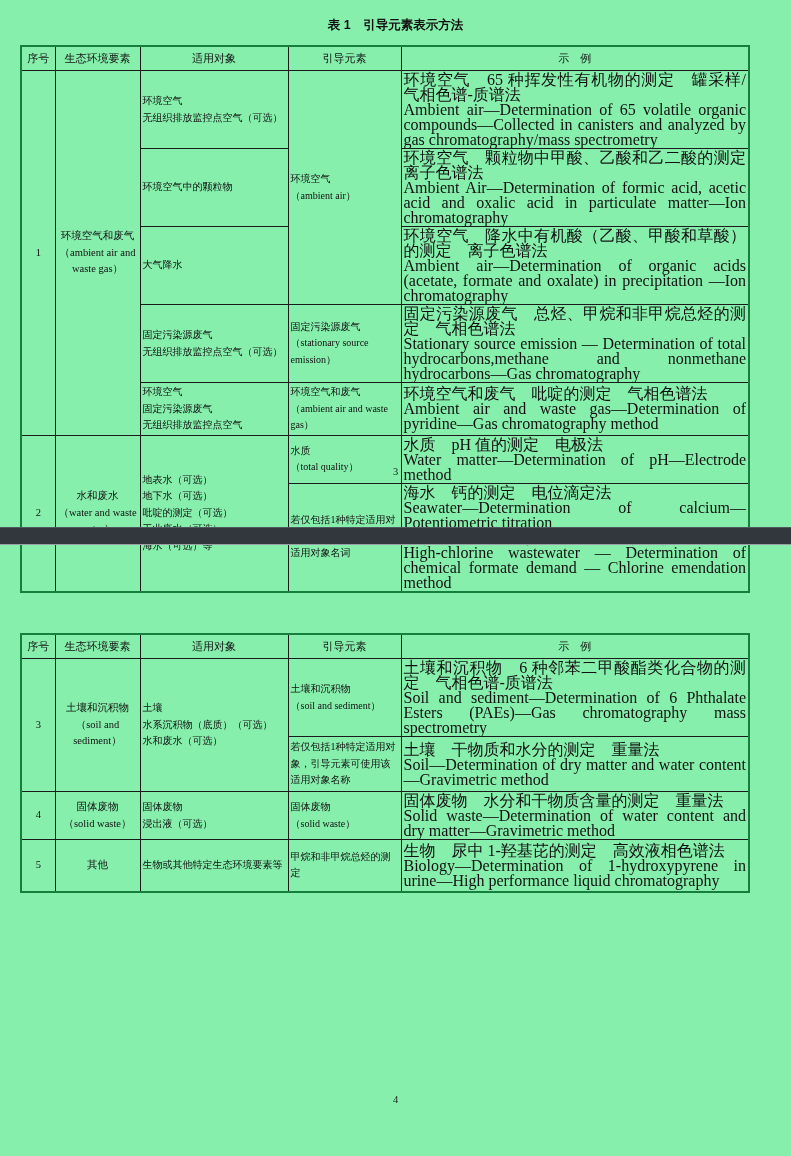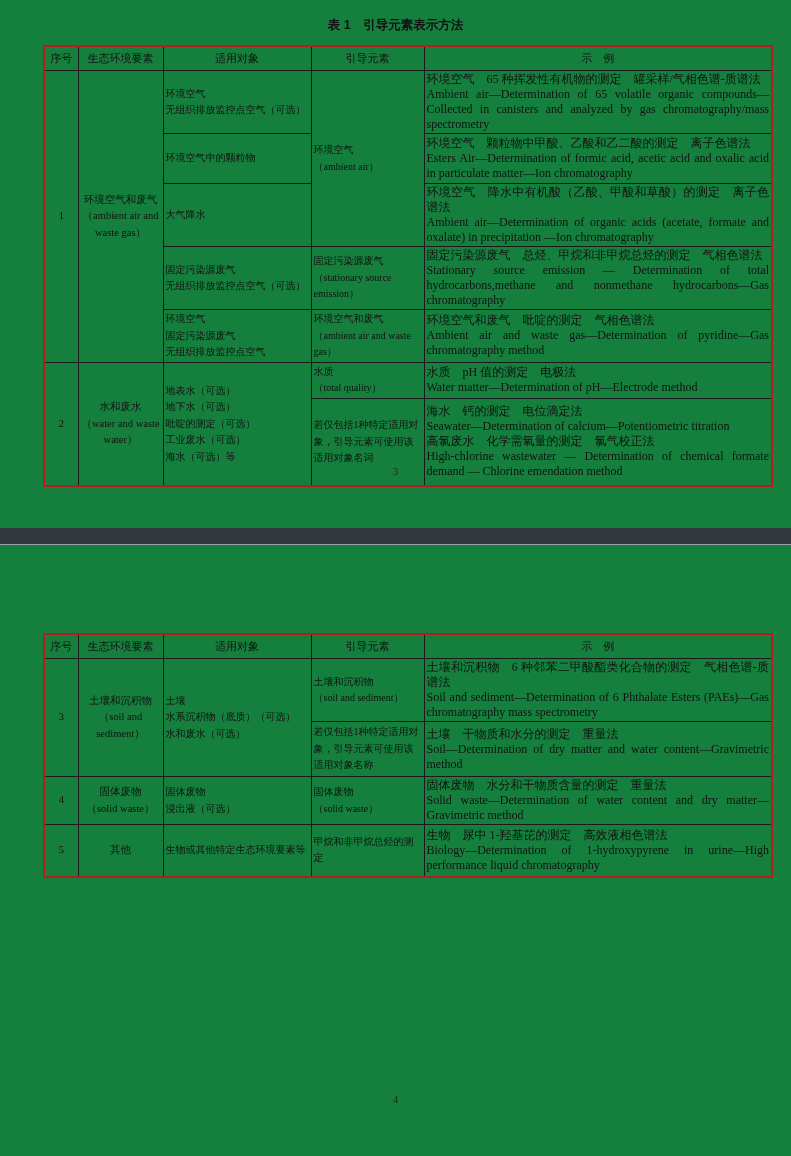--- a/index.html
+++ b/index.html
@@ -1,51 +1,51 @@
 <!DOCTYPE html>
 <html><head>
 <meta charset="utf-8">
 <style>
   html,body { margin:0; padding:0; background:#ffffff; }
   .sheet {
     position:relative;
     width:791px; height:1156px;
-    background:#15803d;
+    background:#86efac;
     font-family:"Liberation Serif","DejaVu Serif",serif;
     color:#111111;
     overflow:hidden;
   }
   .doc-title {
     position:absolute; top:17px; left:0; width:791px;
     text-align:center;
     font-family:"Liberation Sans","DejaVu Sans",sans-serif;
     font-weight:bold; font-size:12.5px; color:#111;
   }
   table.guide-table {
-    position:absolute; left:43px; width:728px;
+    position:absolute; left:20px; width:728px;
     border-collapse:collapse; table-layout:fixed;
-    border:2px solid #b91c1c;
+    border:2px solid #15803d;
   }
   #table1 { top:45px; }
   #table2 { top:633px; }
   .guide-table th, .guide-table td {
     border:1px solid #1a1a1a;
     vertical-align:middle;
     overflow:hidden;
     padding:1px 2px;
   }
   .guide-table th {
     font-weight:normal; font-size:11px; text-align:center;
     height:21px;
   }
   .pre { white-space:pre-line; }
   .seq, .elem { text-align:center; font-size:10.5px; line-height:16.5px; }
   .app  { text-align:left; font-size:10px;  line-height:16.5px; padding:2px 2px 2px 6px; }
   .guide{ text-align:left; font-size:10px;  line-height:16.5px; padding:2px 3px 2px 6px; }
-  .ex   { text-align:justify; font-size:12px; line-height:15px; padding:3px 6px; }
+  .ex   { text-align:justify; font-size:16px; line-height:15px; padding:3px 6px; }
   .page-num {
     position:absolute; left:0; width:791px; text-align:center;
     font-size:10.5px; color:#222;
   }
   #pagenum1 { top:466px; }
   #pagenum2 { top:1094px; }
   .page-divider {
     position:absolute; left:0; top:527px; width:791px; height:16px;
     background:#31373c;
     border-top:1px solid #50565b;
@@ -82,21 +82,21 @@
       <td class="app pre">环境空气
 无组织排放监控点空气（可选）</td>
       <td class="guide pre" rowspan="3">环境空气
 （ambient air）</td>
       <td class="ex pre">环境空气　65 种挥发性有机物的测定　罐采样/气相色谱-质谱法
 Ambient air—Determination of 65 volatile organic compounds—Collected in canisters and analyzed by gas chromatography/mass spectrometry</td>
     </tr>
     <tr style="height:50px">
       <td class="app pre">环境空气中的颗粒物</td>
       <td class="ex pre">环境空气　颗粒物中甲酸、乙酸和乙二酸的测定　离子色谱法
-Esters Air—Determination of formic acid, acetic acid and oxalic acid in particulate matter—Ion chromatography</td>
+Ambient Air—Determination of formic acid, acetic acid and oxalic acid in particulate matter—Ion chromatography</td>
     </tr>
     <tr style="height:53px">
       <td class="app pre">大气降水</td>
       <td class="ex pre">环境空气　降水中有机酸（乙酸、甲酸和草酸）的测定　离子色谱法
 Ambient air—Determination of organic acids (acetate, formate and oxalate) in precipitation —Ion chromatography</td>
     </tr>
     <tr style="height:52px">
       <td class="app pre">固定污染源废气
 无组织排放监控点空气（可选）</td>
       <td class="guide pre">固定污染源废气

